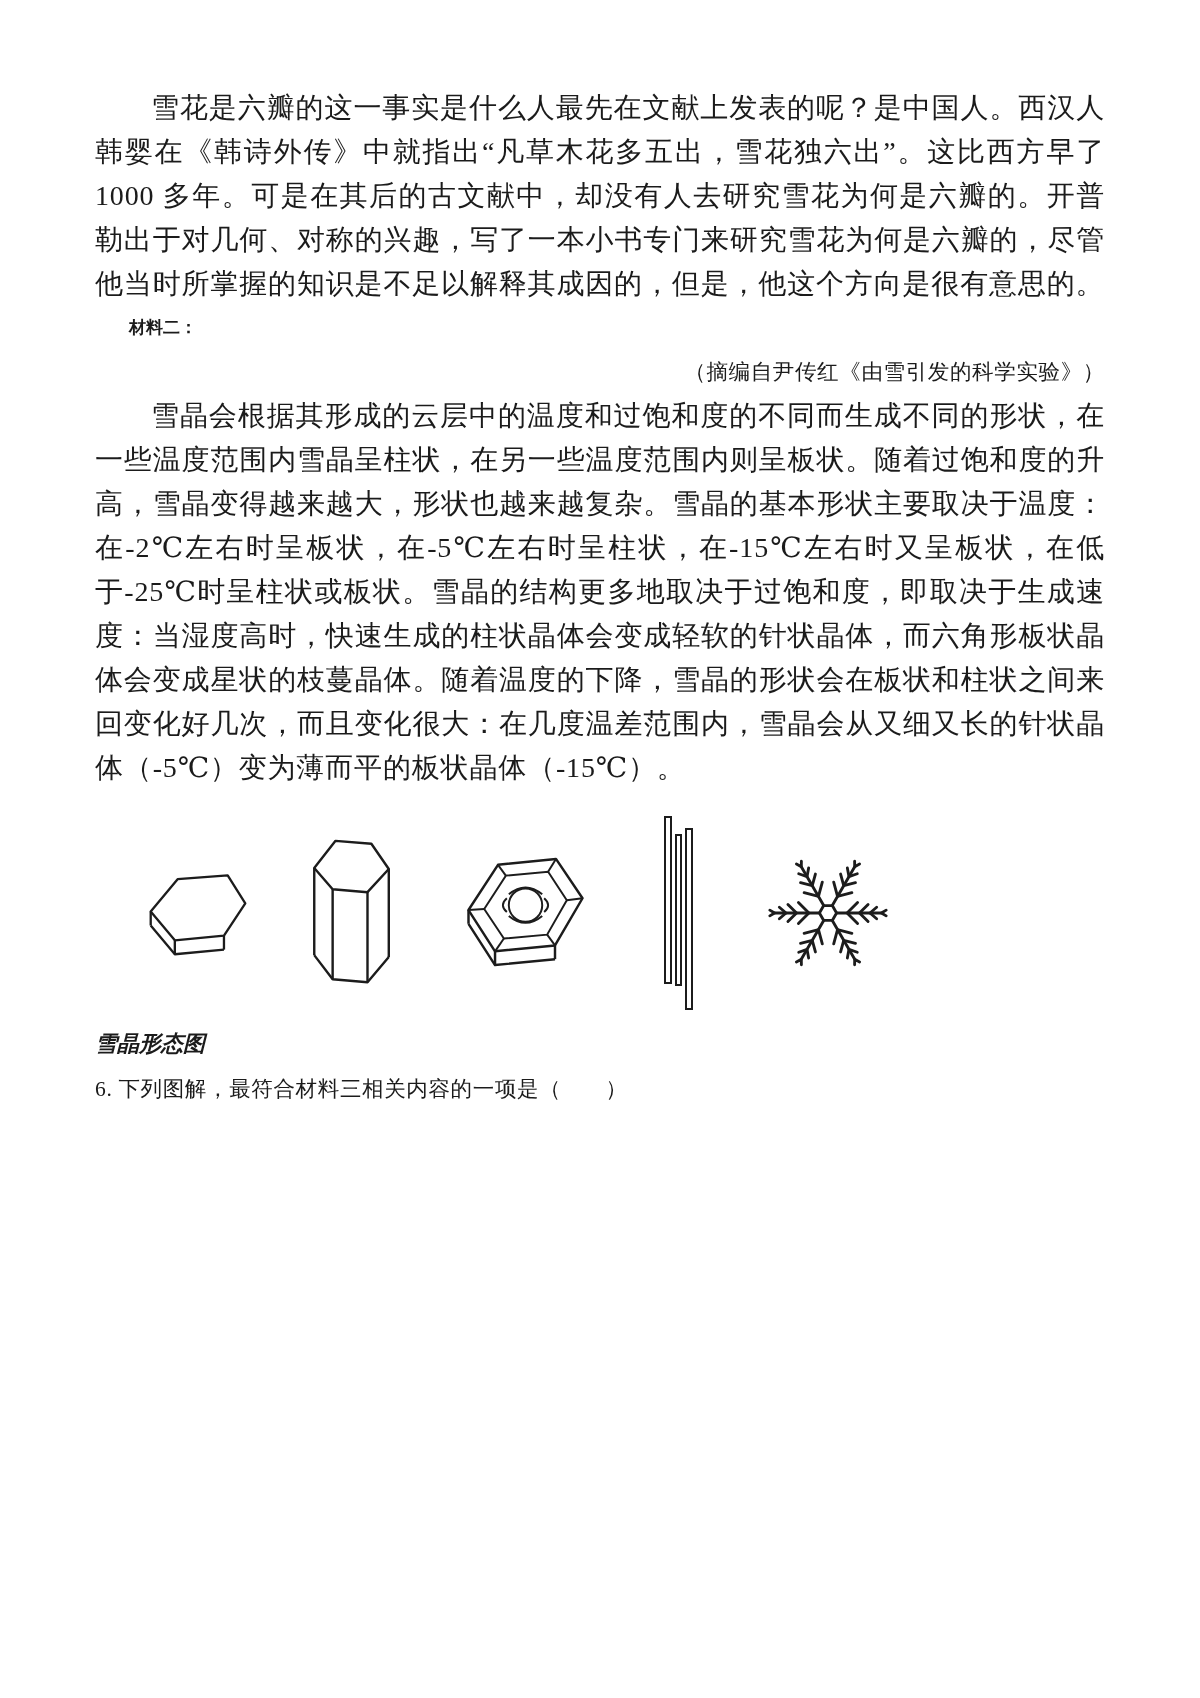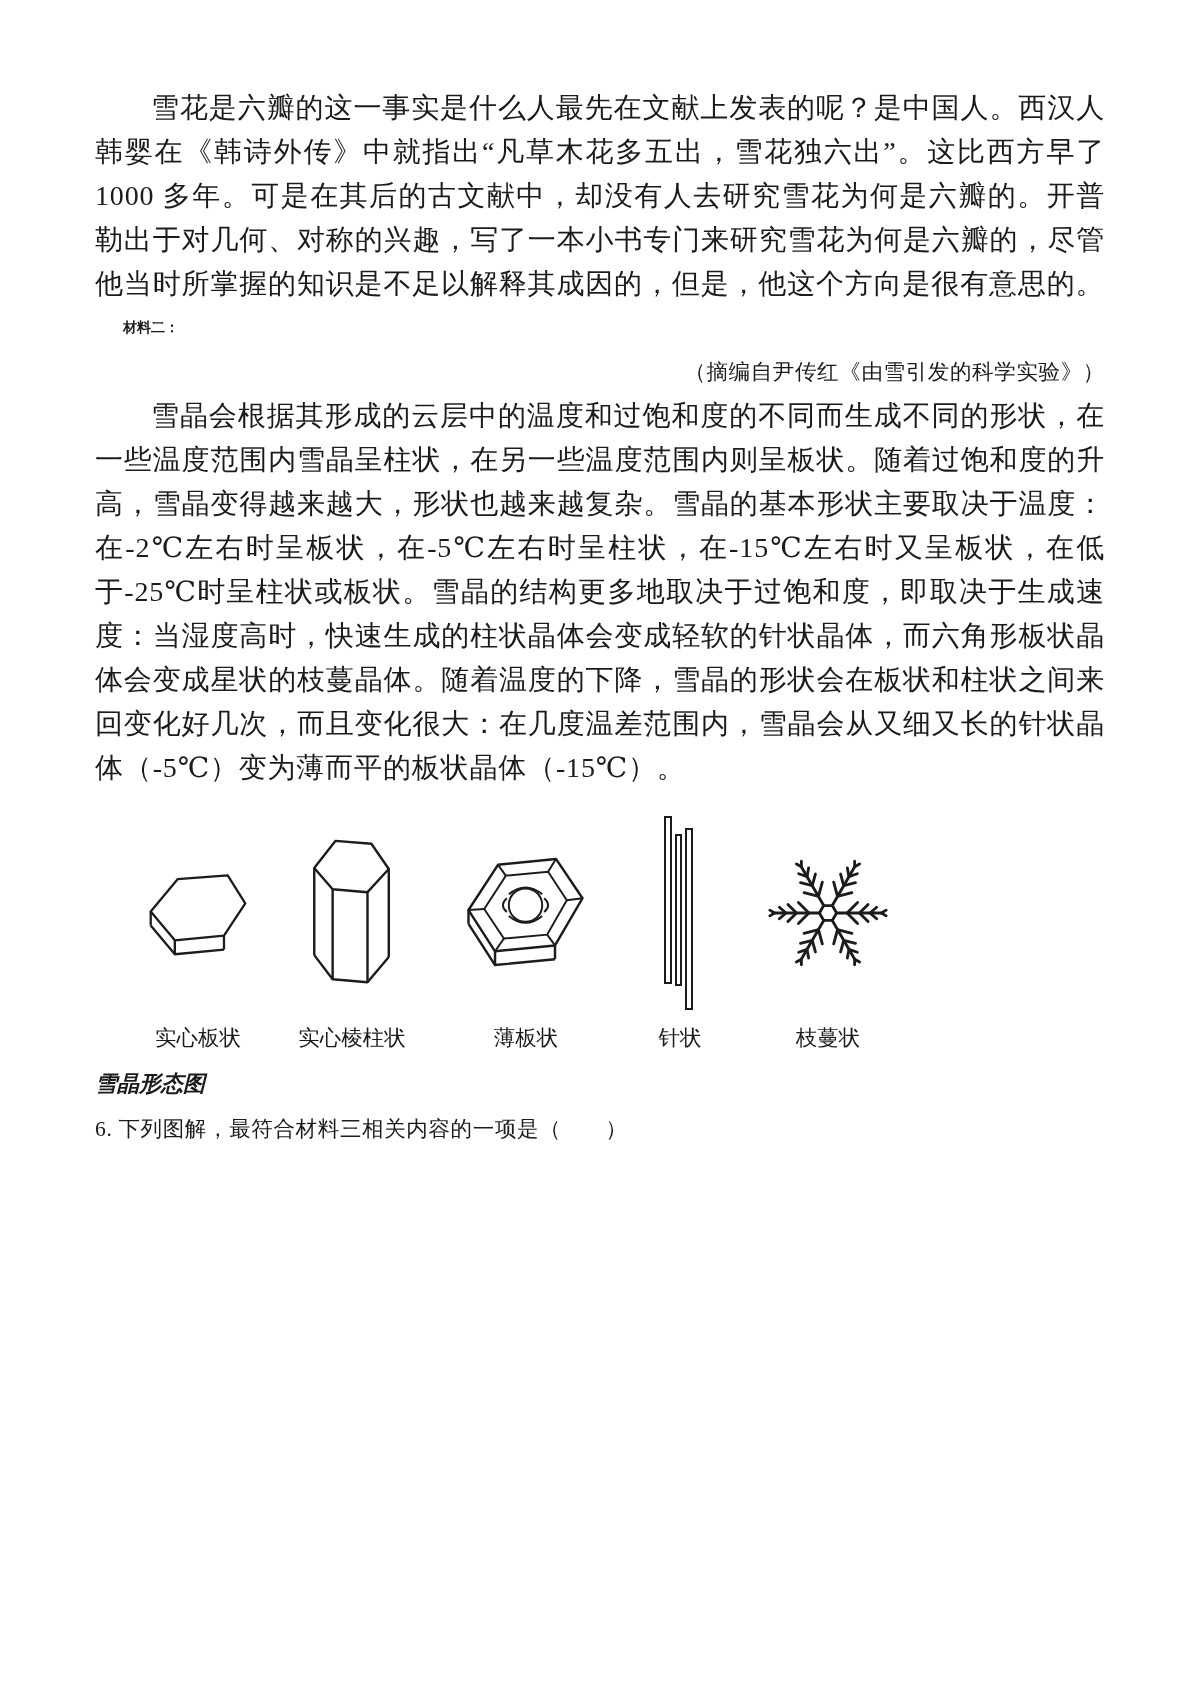--- a/index.html
+++ b/index.html
@@ -15,21 +15,21 @@
   .para {
     font-size: 28px; line-height: 44px;
     text-align: justify; text-indent: 2em;
     margin: 0; letter-spacing: 0.03em;
   }
   .attr {
     font-size: 21.5px; line-height: 44px;
     text-align: right; margin: 0; letter-spacing: 0.03em;
   }
   .heading {
-    font-size: 14px; line-height: 44px; font-weight: bold;
+    font-size: 17px; line-height: 44px; font-weight: bold;
     text-indent: 2em; margin: 0;
   }
   .figure-block { margin-top: 20px; }
   .figure-row { display: flex; align-items: center; height: 205px; margin-left: 28px; }
   .labels-row { display: flex; margin-left: 28px; margin-top: 6px; }
   .fig-cell, .label-cell { display: flex; align-items: center; justify-content: center; }
   .c1 { width: 150px; } .c2 { width: 158px; } .c3 { width: 190px; }
   .c4 { width: 118px; } .c5 { width: 178px; }
   .label-cell { font-size: 21.5px; line-height: 34px; }
   .caption {
@@ -126,27 +126,20 @@
             <use href="#arm" transform="rotate(60)"></use>
             <use href="#arm" transform="rotate(120)"></use>
             <use href="#arm" transform="rotate(180)"></use>
             <use href="#arm" transform="rotate(240)"></use>
             <use href="#arm" transform="rotate(300)"></use>
           </g>
         </svg>
       </div>
     </div>
 
-    <div class="labels-row">
-      <div class="label-cell c1">实心板状</div>
-      <div class="label-cell c2">实心棱柱状</div>
-      <div class="label-cell c3">薄板状</div>
-      <div class="label-cell c4">针状</div>
-      <div class="label-cell c5">枝蔓状</div>
-    </div>
 
     <p class="caption">雪晶形态图</p>
   </div>
 
 
   <p class="question">6. 下列图解，最符合材料三相关内容的一项是（　　）</p>
 
 </div>
 
 </body></html>

